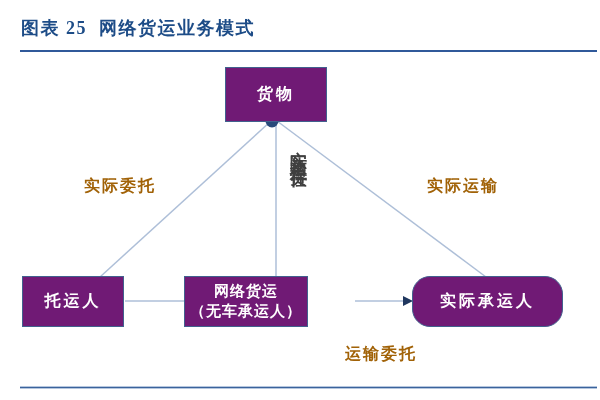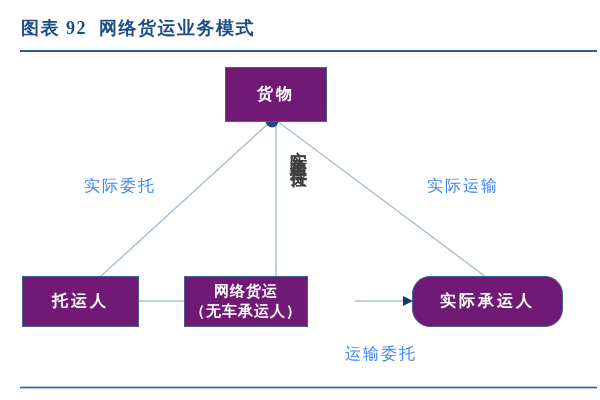--- a/index.html
+++ b/index.html
@@ -25,44 +25,44 @@
   .svg-layer { position:absolute; left:0; top:0; z-index:1; }
   .node {
     position:absolute; z-index:2;
     background:#701a75; color:#ffffff;
     border:1px solid #41618E;
     display:flex; align-items:center; justify-content:center;
     flex-direction:column; text-align:center;
     font-weight:bold;
   }
   .node-goods   { left:225px; top:67px;  width:102px; height:55px; font-size:16px; letter-spacing:3px; }
-  .node-shipper { left:22px;  top:276px; width:117px; height:51px; font-size:16px; letter-spacing:3px; }
+  .node-shipper { left:22px;  top:276px; width:102px; height:51px; font-size:16px; letter-spacing:3px; }
   .node-network { left:184px; top:276px; width:124px; height:51px; font-size:15px; line-height:1.3; letter-spacing:1px; }
   .node-carrier { left:412px; top:276px; width:151px; height:51px; font-size:16px; letter-spacing:3px;border-radius:18px; }
   .edge-label {
     position:absolute; z-index:3;
-    color:#3b82f6; font-weight:400; font-size:16px; letter-spacing:2px;
+    color:#a16207; font-weight:700; font-size:16px; letter-spacing:2px;
   }
   .lbl-actual-entrust   { left:84px;  top:176px; }
   .lbl-actual-transport { left:399px; top:176px;margin-left:28px; }
   .lbl-business         { left:124px; top:344px; }
   .lbl-transport        { left:345px; top:344px; }
   .lbl-responsibility {
     left:286px; top:138px; height:136px; width:24px;
     writing-mode:vertical-rl; text-orientation:upright;
     font-size:17px; letter-spacing:4px; line-height:24px;
     color:#3F3F3F; font-weight:600;
   }
 </style>
 </head>
 <body>
 
 <div class="page">
 
-  <div class="fig-title">图表 92  网络货运业务模式</div>
+  <div class="fig-title">图表 25  网络货运业务模式</div>
   <div class="rule-top"></div>
 
   <svg class="svg-layer" width="600" height="400" viewBox="0 0 600 400">
 
     <line x1="271" y1="121" x2="100" y2="277" stroke="#AEBFD8" stroke-width="1.5"></line>
 
     <line x1="276" y1="121" x2="276" y2="277" stroke="#AEBFD8" stroke-width="1.5"></line>
 
     <line x1="277" y1="121" x2="486" y2="277" stroke="#AEBFD8" stroke-width="1.5"></line>
 

